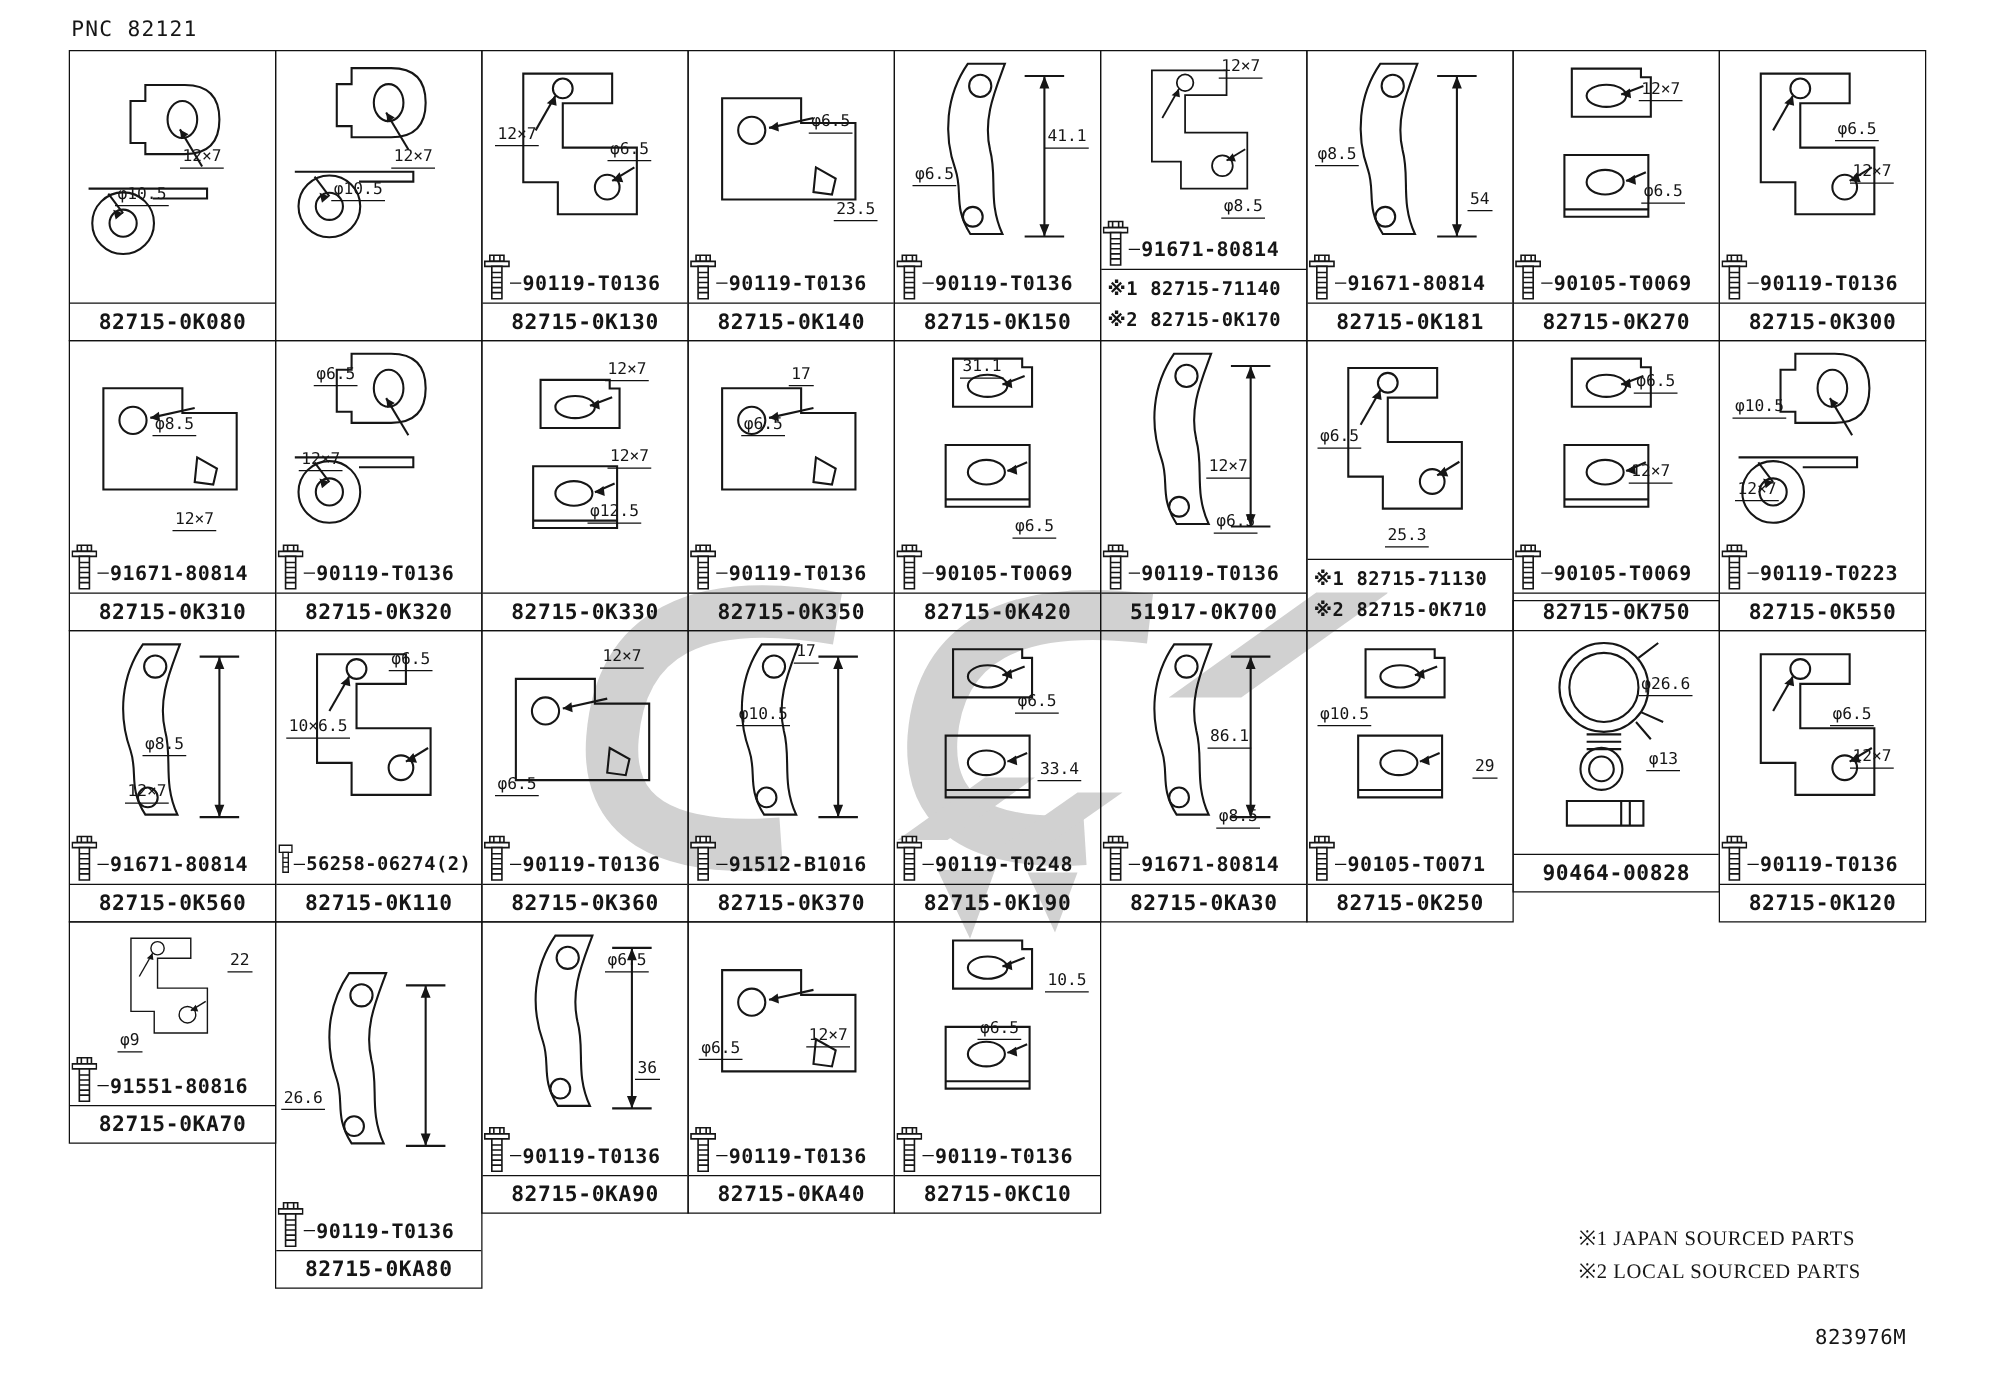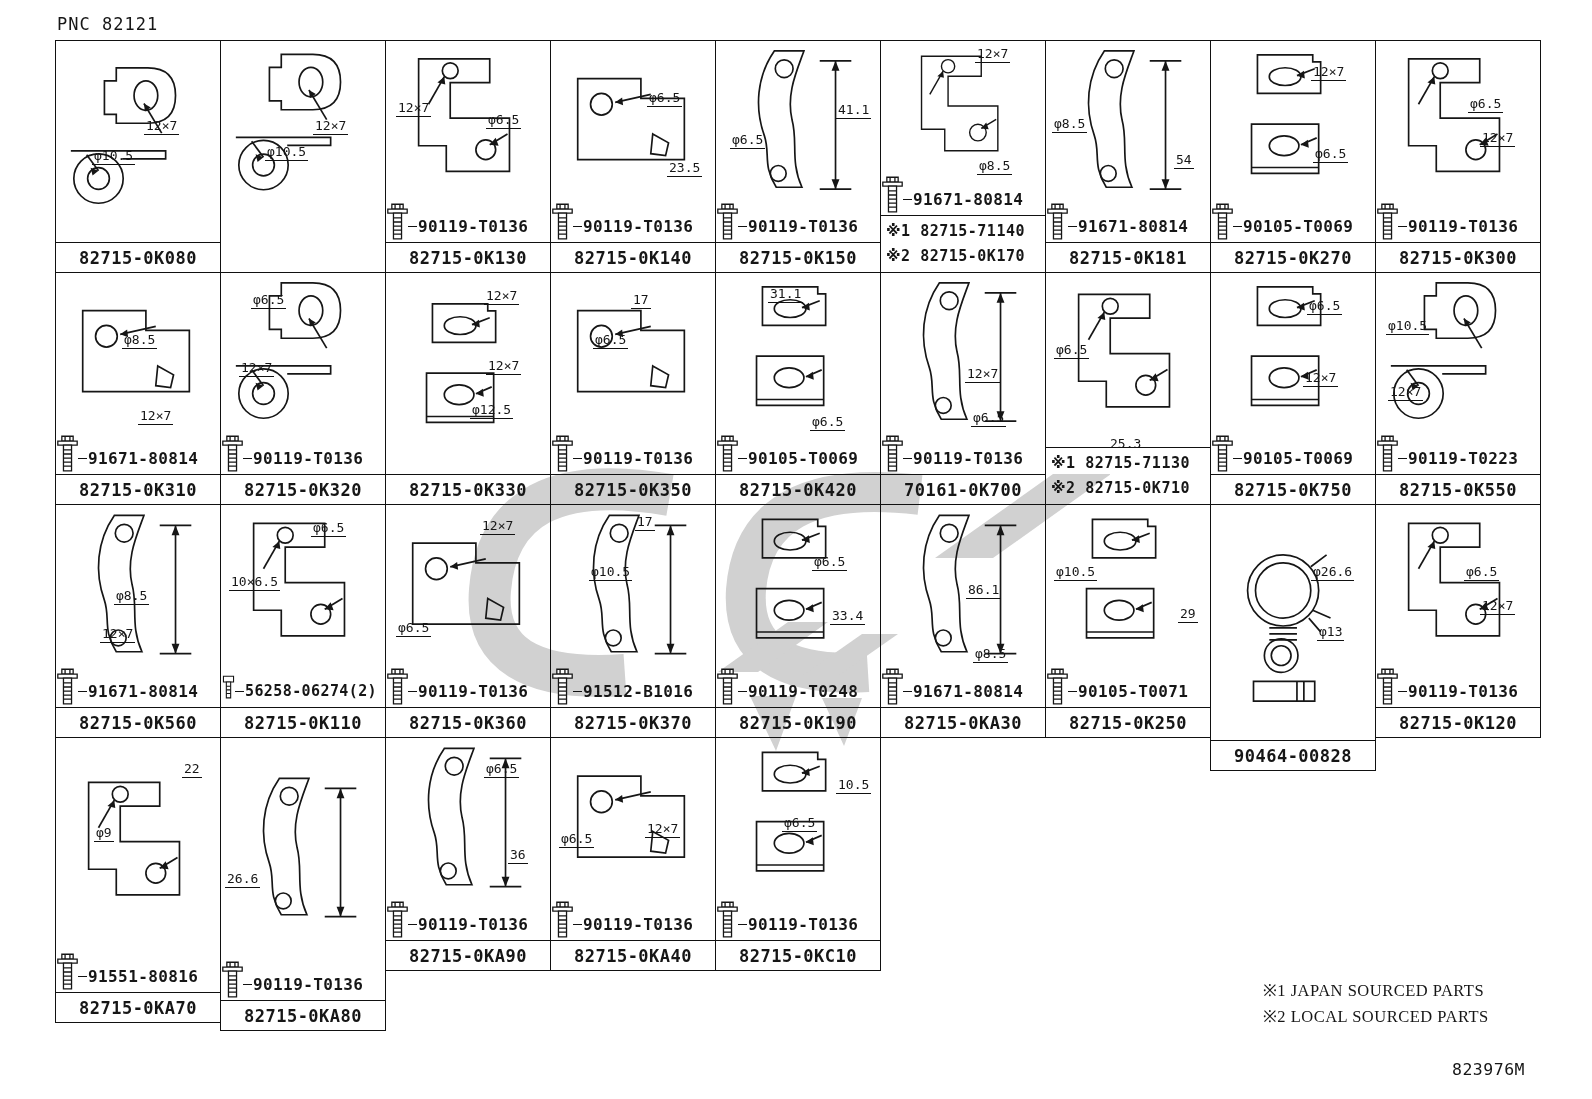--- a/index.html
+++ b/index.html
@@ -399,31 +399,31 @@
         <span class="dim" style="left:90px;top:138px">φ6.5</span>
       </div>
       <div class="boltrow">
         <svg class="fastener-icon">
             <use href="#boltsym"></use>
           </svg>
         <span class="leadline"></span>
         <span class="boltno">90119-T0136</span>
       </div>
       <div class="plabel">
-          <span>70161-0K700</span>
+          <span>51917-0K700</span>
         </div>
     </div>
 
     <div class="cell two" style="left:990px;top:232px;height:233px">
       <div class="art">
         <svg class="artsvg">
             <use href="#br4"></use>
           </svg>
         <span class="dim" style="left:8px;top:70px">φ6.5</span>
-        <span class="dim" style="left:62px;top:164px">25.3</span>
+        <span class="dim" style="left:62px;top:149px">25.3</span>
       </div>
       <div class="plabel two">
         <span>※1 82715-71130</span>
         <span>※2 82715-0K710</span>
       </div>
     </div>
 
     <div class="cell hasbolt" style="left:1155px;top:232px;height:233px">
       <div class="art">
         <svg class="artsvg">
@@ -597,21 +597,21 @@
             <use href="#boltsym"></use>
           </svg>
         <span class="leadline"></span>
         <span class="boltno">90105-T0071</span>
       </div>
       <div class="plabel">
           <span>82715-0K250</span>
         </div>
     </div>
 
-    <div class="cell" style="left:1155px;top:464px;height:267px">
+    <div class="cell" style="left:1155px;top:440px;height:234px">
       <div class="art">
         <svg class="artsvg">
             <use href="#br5"></use>
           </svg>
         <span class="dim" style="left:100px;top:60px">φ26.6</span>
         <span class="dim" style="left:106px;top:120px">φ13</span>
       </div>
       <div class="plabel">
           <span>90464-00828</span>
         </div>
@@ -630,21 +630,21 @@
             <use href="#boltsym"></use>
           </svg>
         <span class="leadline"></span>
         <span class="boltno">90119-T0136</span>
       </div>
       <div class="plabel">
           <span>82715-0K120</span>
         </div>
     </div>
 
-    <div class="cell hasbolt" style="left:0;top:697px;height:286px">
+    <div class="cell hasbolt" style="left:0;top:697px;height:178px">
       <div class="art">
         <svg class="artsvg">
             <use href="#br4"></use>
           </svg>
         <span class="dim" style="left:126px;top:24px">22</span>
         <span class="dim" style="left:38px;top:88px">φ9</span>
       </div>
       <div class="boltrow">
         <svg class="fastener-icon">
             <use href="#boltsym"></use>

